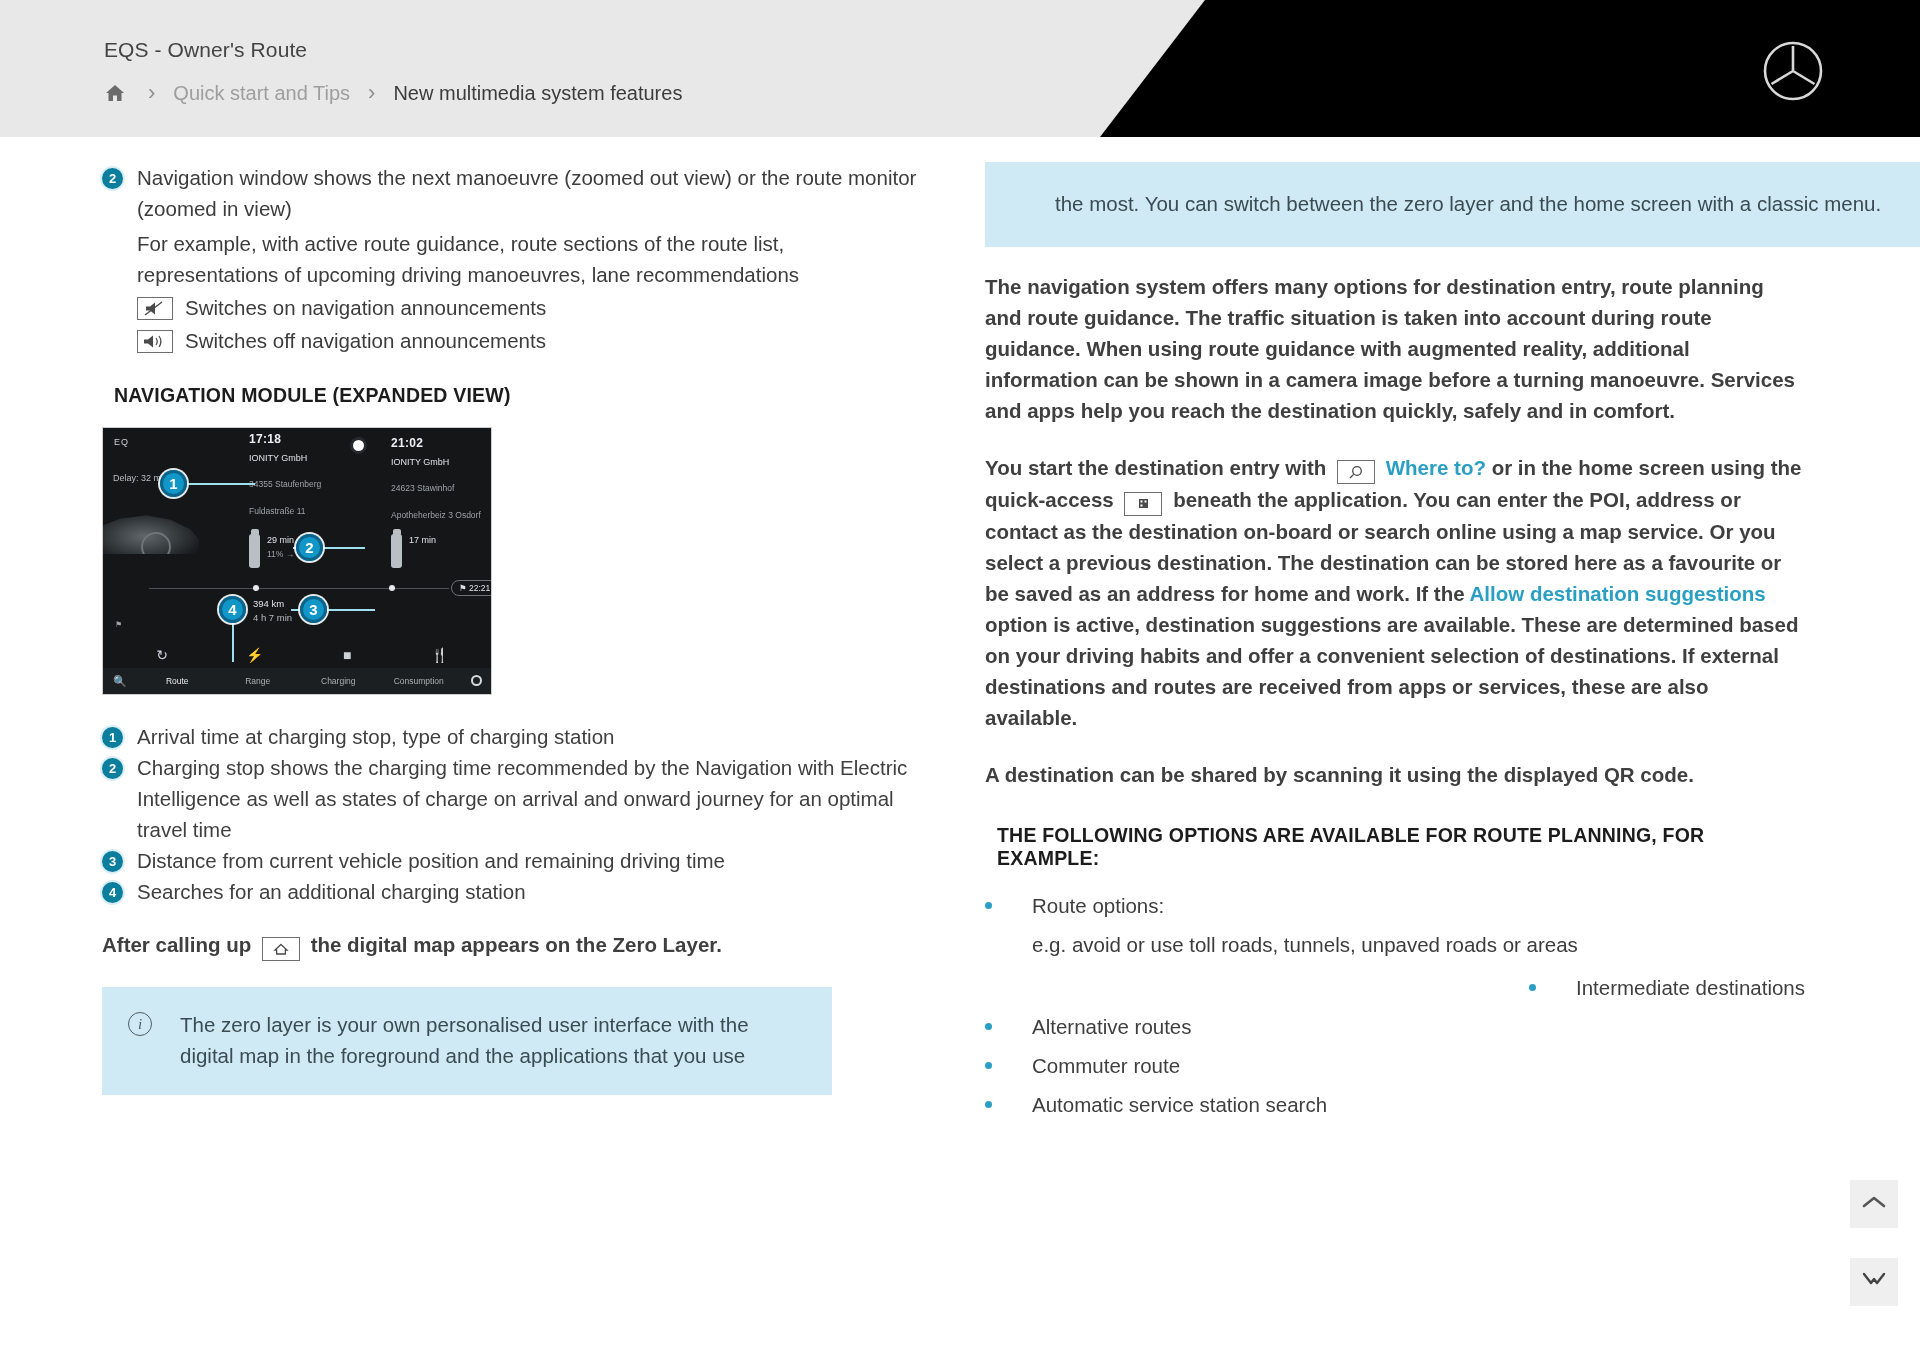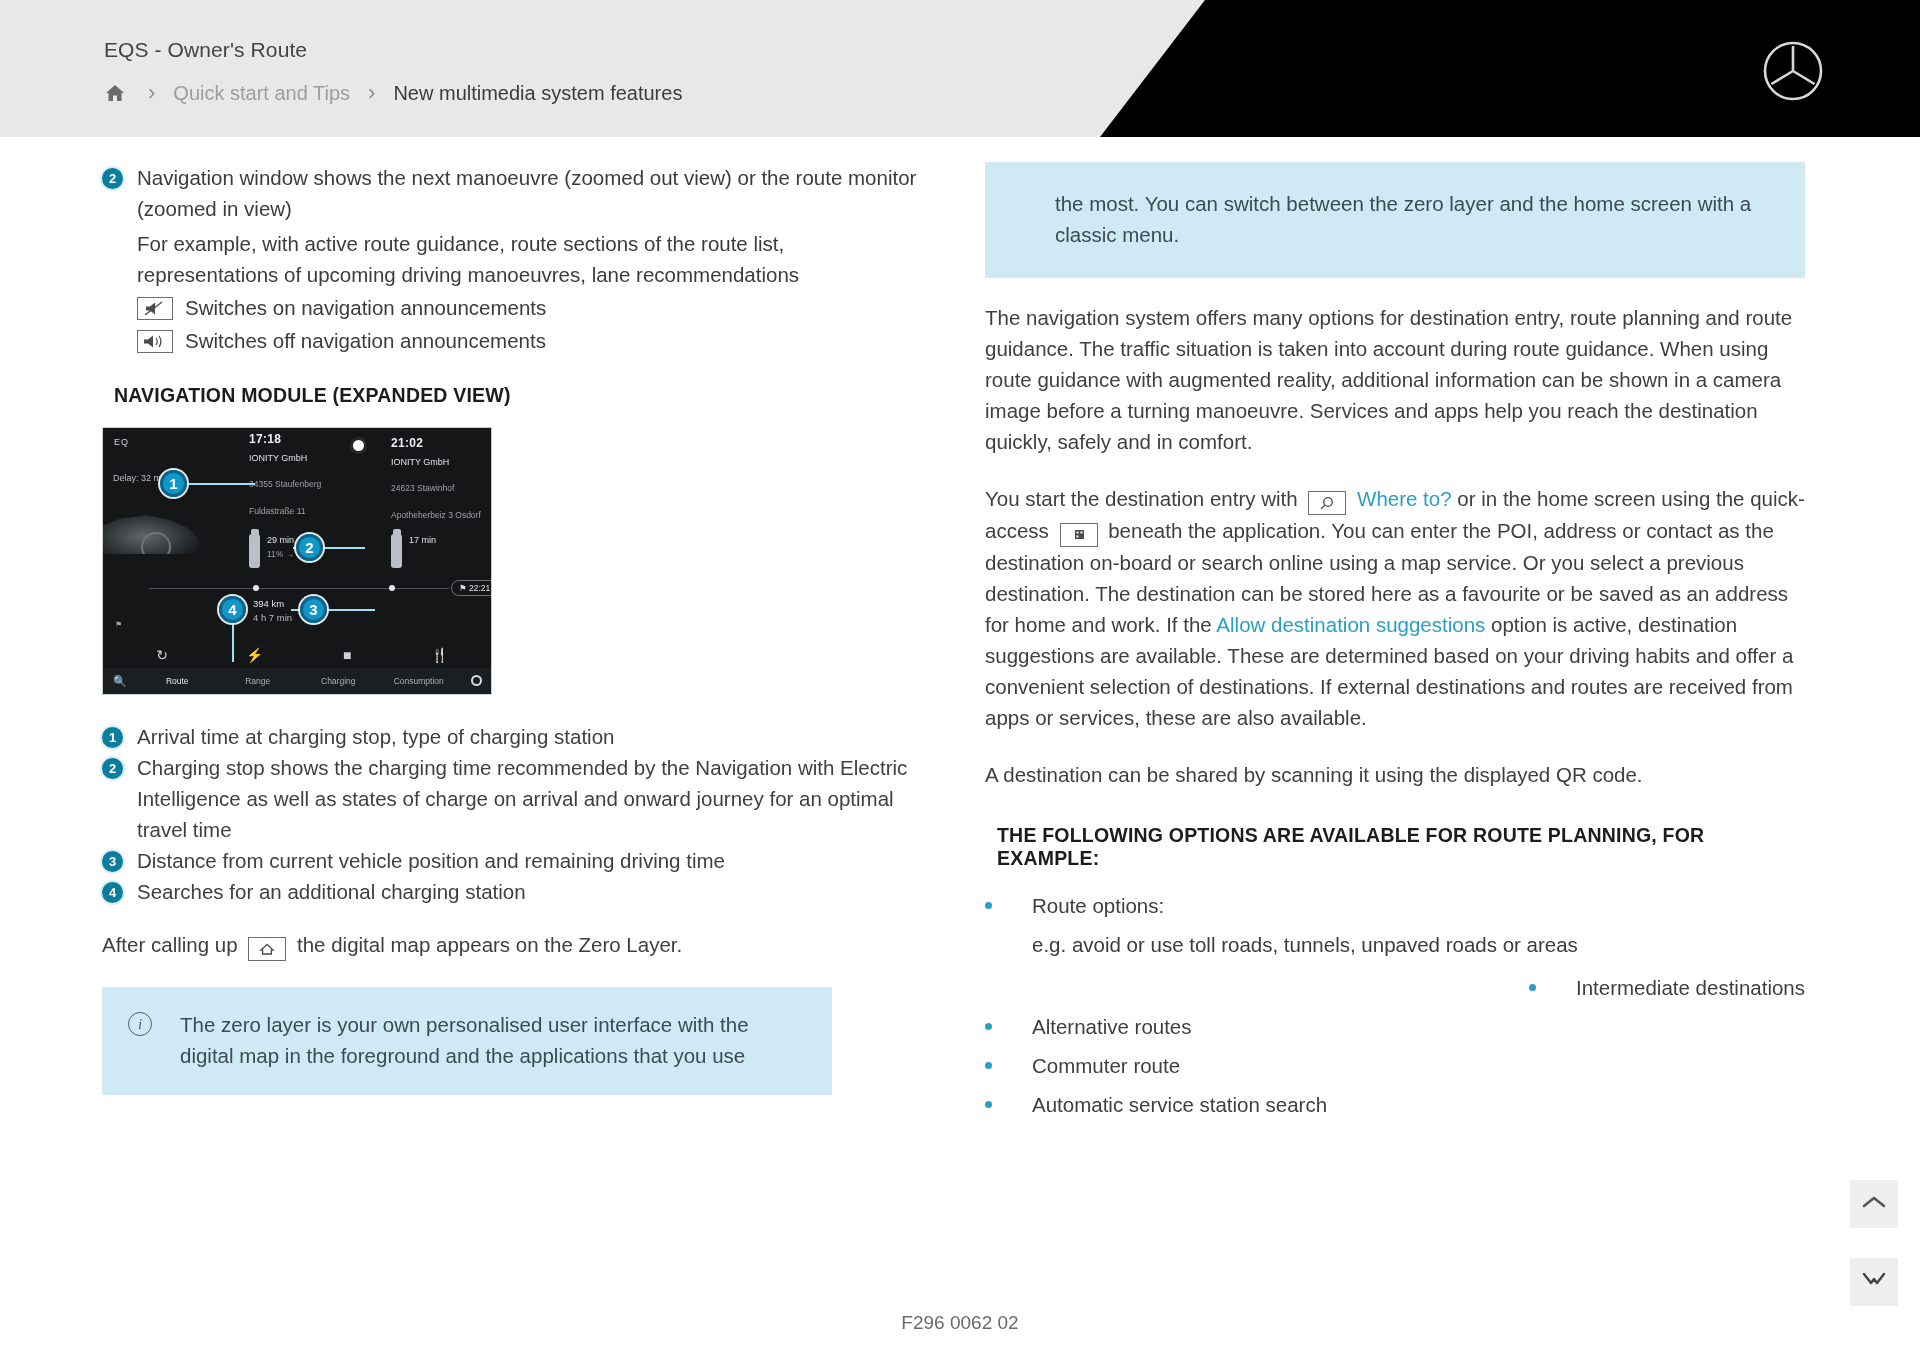--- a/index.html
+++ b/index.html
@@ -159,26 +159,26 @@
     margin-top:26px; width:730px;
   }
   .infobox .ii {
     flex:0 0 auto; width:24px; height:24px; border-radius:50%; border:1.4px solid #4d5c62;
     color:#4d5c62; font-size:15px; font-style:italic; font-family:"Liberation Serif", serif;
     display:flex; align-items:center; justify-content:center; margin-right:28px; margin-top:3px;
   }
   .infobox .itxt { font-size:20.5px; line-height:31px; color:#3b4b52; }
 
   .infobox.top {
-    margin-top:0; padding:26px 26px 28px 0; width:820px;
+    margin-top:0; padding:26px 26px 28px 0; width:936px;
   }
   .infobox.top .itxt { margin-left:70px; }
 
   
-  .para { margin:0 0 26px 0; }
+  .para { margin:0 0 26px 0;font-weight:bold; }
   .lnk { color:#2a9fc4; }
   .inline-box {
     display:inline-flex; align-items:center; justify-content:center;
     width:38px; height:24px; border:1.4px solid #6d6d6d; vertical-align:-5px;
     margin:0 5px; background:#fff;
   }
 
   ul.bul { list-style:none; margin:0; padding:0; }
   ul.bul > li { display:flex; align-items:flex-start; margin-bottom:8px;}
   ul.bul .bd {
@@ -431,21 +431,20 @@
         <span class="bt">Commuter route</span>
       </li>
       <li>
         <span class="bd"></span>
         <span class="bt">Automatic service station search</span>
       </li>
     </ul>
 
   </div>
 
-  <div class="footer">F296 0062 02</div>
 </div>
 
 <div class="fab up">
   <span>
     <svg width="26" height="16" viewBox="0 0 26 16">
         <path d="M3 12 L13 4 L23 12" fill="none" stroke="#555" stroke-width="2.6" stroke-linecap="round" stroke-linejoin="round"></path>
       </svg>
   </span>
 </div>
 <div class="fab dn">

